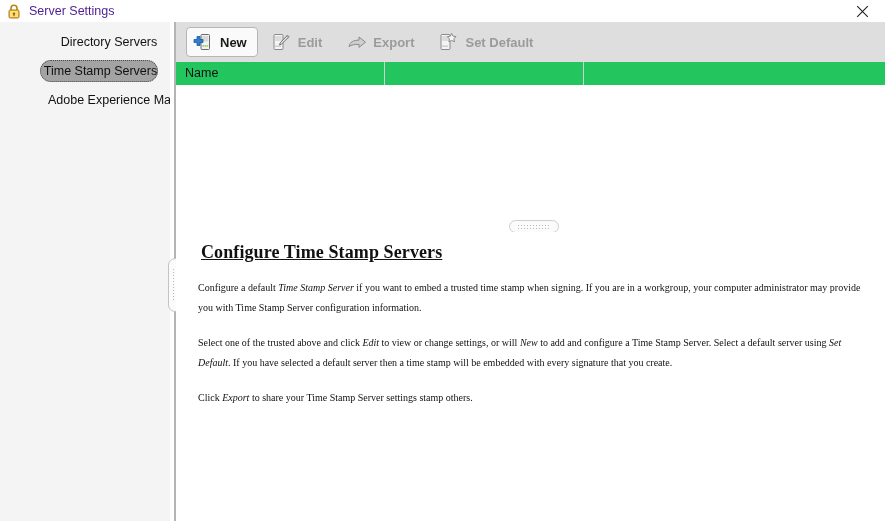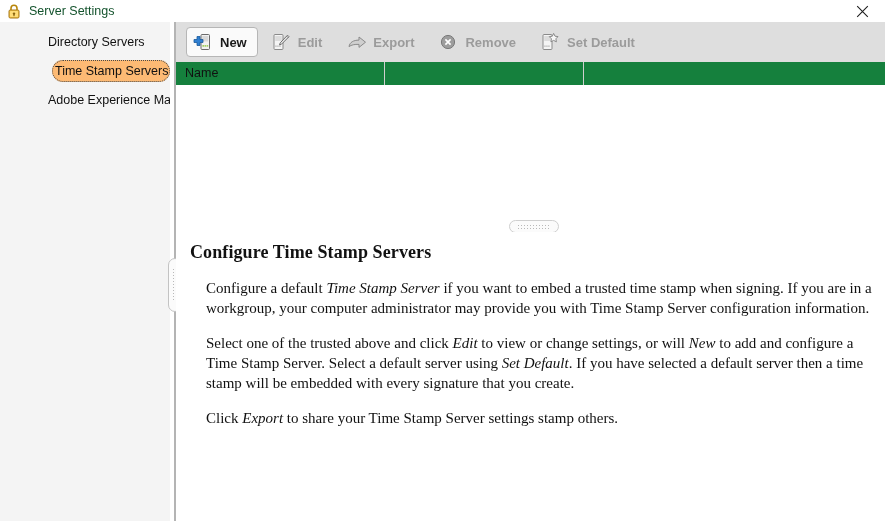--- a/index.html
+++ b/index.html
@@ -28,21 +28,21 @@
   }
   .titlebar-icon {
     width: 16px; height: 16px;
     margin-left: 6px;
     position: relative;
     flex: 0 0 auto;
   }
   .titlebar-title {
     margin-left: 7px;
     font-size: 12.5px;
-    color: #14532d;
+    color: #4c1d95;
     font-family: "Liberation Sans", sans-serif;
     white-space: nowrap;
   }
   .close-btn {
     position: absolute;
     right: 0; top: 0;
     width: 45px; height: 22px;
     display: flex;
     align-items: center;
     justify-content: center;
@@ -67,27 +67,28 @@
   .sidebar-item {
     height: 22px;
     line-height: 22px;
     margin: 0 0 7px 0;
     padding-left: 48px;
     font-size: 12.5px;
     color: #111111;
     white-space: nowrap;
     box-sizing: border-box;
     cursor: default;
+    text-align: center;
   }
   .sidebar-item.selected {
-    background: #fdba74;
+    background: #a3a3a3;
     outline: 1px dotted #4a4a4a;
     outline-offset: -1px;
     width: 118px;
-    margin-left: 52px;
+    margin-left: 40px;
     padding-left: 3px;
     border-radius: 11px;
   }
 
   
   .vsplit {
     position: absolute;
     left: 174px; top: 22px;
     width: 2px; height: 499px;
     background: #b4b4b4;
@@ -161,21 +162,21 @@
     font-family: "Liberation Sans", sans-serif;
   }
   .tb-btn.disabled .tb-label { color: #9b9b9b; }
   .tb-btn.wide { padding-right: 16px; }
 
   
   .colheader {
     position: absolute;
     left: 0; top: 40px;
     width: 709px; height: 23px;
-    background: #15803d;
+    background: #22c55e;
     border-bottom: 1px solid #ffffff;
   }
   .colheader .col {
     position: absolute;
     top: 0;
     height: 23px;
     line-height: 23px;
     font-size: 12.5px;
     color: #111111;
     padding-left: 9px;
@@ -227,28 +228,29 @@
     background: #ffffff;
     padding: 0 10px 0 14px;
     box-sizing: border-box;
     font-family: "Liberation Serif", serif;
     color: #111111;
   }
   .help-title {
     font-family: "Liberation Serif", serif;
     font-size: 18px;
     font-weight: bold;
-    margin: 10px 0 0 0;
+    margin: 10px 0 0 11px;
     letter-spacing: 0.1px;
+    text-decoration: underline;
   }
   .help-p {
     font-family: "Liberation Serif", serif;
-    font-size: 15px;
+    font-size: 10px;
     line-height: 20px;
-    margin: 15px 0 0 16px;
+    margin: 15px 0 0 8px;
     text-align: left;
   }
   .help-p em { font-style: italic; }
 </style>
 </head>
 <body>
 
 <div class="titlebar">
   <span class="titlebar-icon">
     <svg width="16" height="16" viewBox="0 0 16 16">
@@ -322,29 +324,20 @@
 
     <div class="tb-btn disabled">
       <span class="tb-icon">
         <svg width="22" height="20" viewBox="0 0 22 20">
           <path d="M13 5 L19.5 10.2 L13 15.4 L13 12.4 C8.5 12.2 5.5 12.8 3 14.6 C3.8 10.2 7.4 8.2 13 8.1 Z" fill="#cfcfcf" stroke="#8a8a8a" stroke-width="1" stroke-linejoin="round"></path>
         </svg>
       </span>
       <span class="tb-label">Export</span>
     </div>
 
-    <div class="tb-btn disabled">
-      <span class="tb-icon">
-        <svg width="20" height="20" viewBox="0 0 20 20">
-          <circle cx="10" cy="10" r="6.6" fill="#9d9d9d" stroke="#7a7a7a" stroke-width="1"></circle>
-          <path d="M7.4 7.4 L12.6 12.6 M12.6 7.4 L7.4 12.6" stroke="#ffffff" stroke-width="1.6"></path>
-        </svg>
-      </span>
-      <span class="tb-label">Remove</span>
-    </div>
 
     <div class="tb-btn disabled wide">
       <span class="tb-icon">
         <svg width="20" height="20" viewBox="0 0 20 20">
           <rect x="3" y="2.5" width="9" height="15" rx="1" fill="#f4f4f4" stroke="#8a8a8a" stroke-width="1"></rect>
           <rect x="4.2" y="4" width="6.5" height="5" fill="#dcdcdc"></rect>
           <rect x="4.2" y="13.5" width="1.5" height="1.3" fill="#b9b9b9"></rect>
           <rect x="6.2" y="13.5" width="1.5" height="1.3" fill="#b9b9b9"></rect>
           <rect x="8.2" y="13.5" width="1.5" height="1.3" fill="#b9b9b9"></rect>
           <path d="M13.6 1.4 L15 4.2 L18 4.6 L15.9 6.8 L16.4 9.8 L13.6 8.4 L10.9 9.8 L11.4 6.8 L9.3 4.6 L12.3 4.2 Z" fill="#f7f7f7" stroke="#8a8a8a" stroke-width="1" stroke-linejoin="round"></path>

